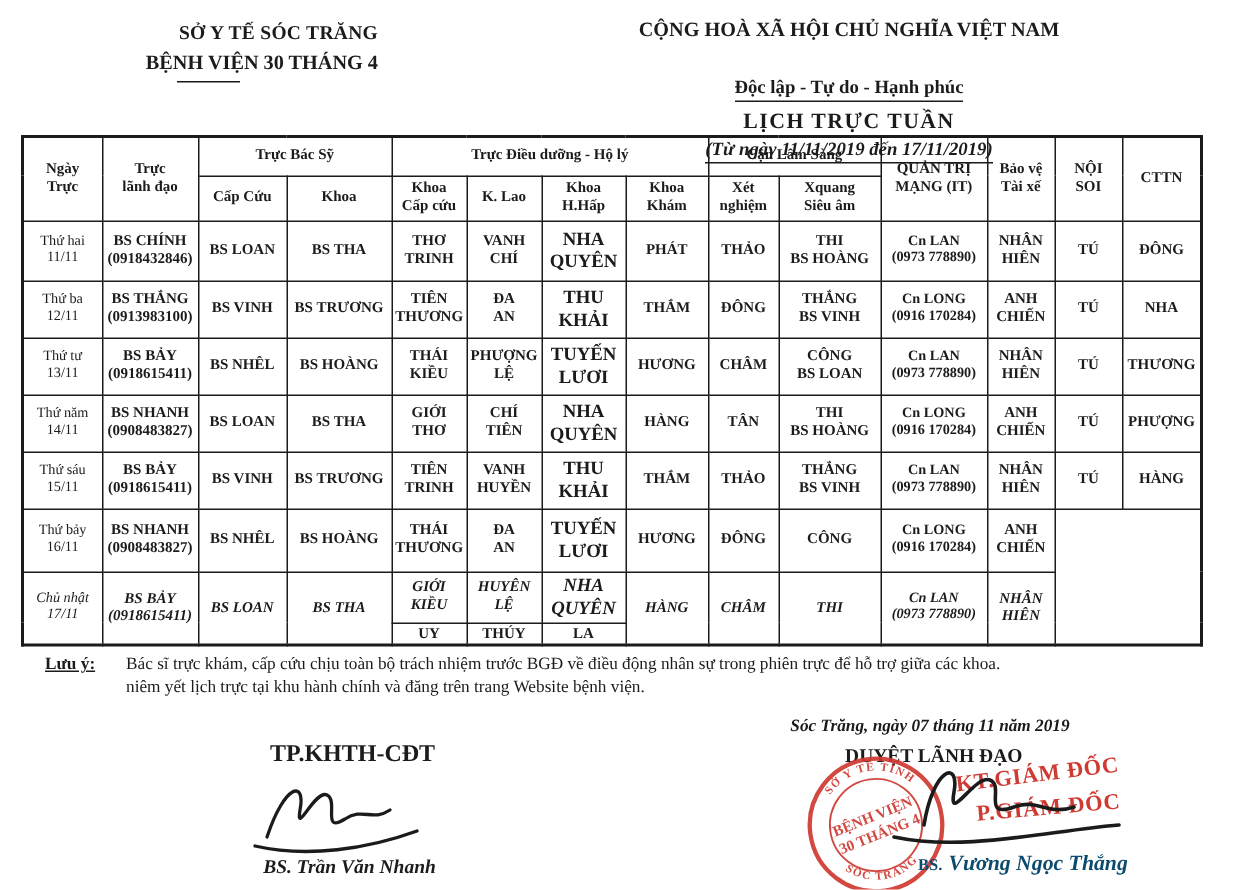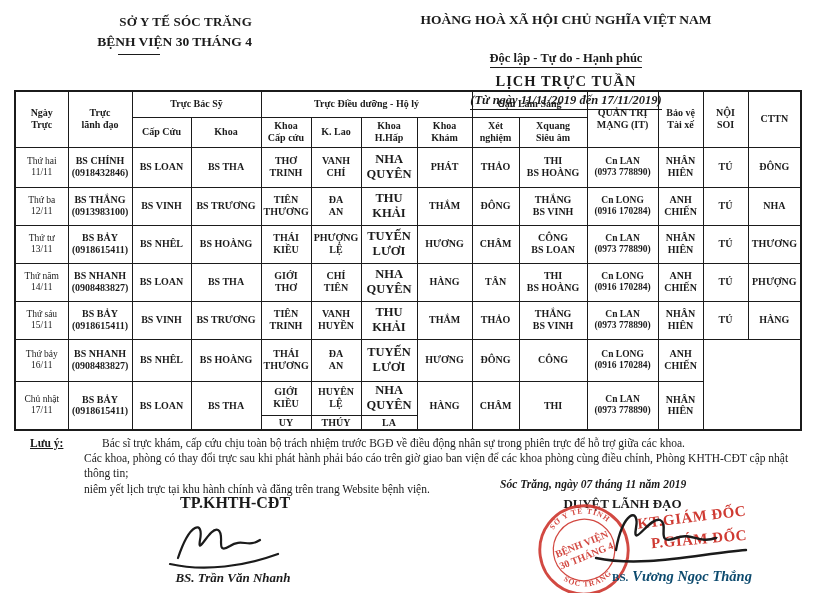--- a/index.html
+++ b/index.html
@@ -25,31 +25,31 @@
               width:786px;border:2px solid #1b1b1b;}
   .sched th,.sched td{
     border:1.4px solid #1b1b1b;text-align:center;vertical-align:middle;
     padding:1px 2px;line-height:1.18;white-space:pre-line;
     font-size:10px;font-weight:700;overflow:hidden;
   }
   .sched tr.h1{height:26px;}
   .sched tr.h2{height:30px;}
   .sched tr.r1{height:40px;} .sched tr.r2{height:38px;}
   .sched tr.r3,.sched tr.r4,.sched tr.r5{height:38px;}
-  .sched tr.r6{height:42px;margin-top:16px;} .sched tr.r7{height:34px;} .sched tr.r7b{height:15px;}
+  .sched tr.r6{height:42px;margin-top:16px;} .sched tr.r7{height:34px;font-style:italic;} .sched tr.r7b{height:15px;}
   .sched td.c-day{font-weight:400;font-size:9.5px;}
   .sched td.c-big{font-size:12.5px;}
   .sched td.c-it{font-size:9.5px;}
   
   .notes{position:absolute;left:30px;top:436px;width:776px;font-size:11.5px;line-height:1.32;}
-  .notes .line1{display:flex;gap:18px;}
+  .notes .line1{display:flex;}
   .notes .luuy{font-weight:700;text-decoration:underline;flex:0 0 54px;}
   .notes .ind{margin-left:54px;}
   
-  .dateline{position:absolute;left:500px;top:478px;width:240px;
+  .dateline{position:absolute;left:500px;top:478px;width:240px;text-align:center;
             font-style:italic;font-weight:600;font-size:11.5px;}
   .sig-left-title{position:absolute;left:165px;top:494px;width:140px;text-align:center;
                   font-weight:700;font-size:16px;}
   .sig-left-svg{position:absolute;left:160px;top:514px;}
   .sig-left-name{position:absolute;left:148px;top:570px;width:170px;text-align:center;
                  font-weight:700;font-style:italic;font-size:13px;}
   .sig-right-title{position:absolute;left:545px;top:496px;width:155px;text-align:center;
                    font-weight:700;font-size:13px;}
   .stamp{position:absolute;left:536px;top:502px;width:96px;height:96px;
          transform:rotate(-8deg);opacity:.92;}
@@ -66,21 +66,21 @@
 </style>
 </head>
 <body>
 
 <div class="hdr-left">
   <div class="l1">SỞ Y TẾ SÓC TRĂNG</div>
   <div class="l2">BỆNH VIỆN 30 THÁNG 4</div>
   <div class="rule"></div>
 </div>
 <div class="hdr-center">
-  <div class="l1">HOÀNG HOÀ XÃ HỘI CHỦ NGHĨA VIỆT NAM</div>
+  <div class="l1">CỘNG HOÀ XÃ HỘI CHỦ NGHĨA VIỆT NAM</div>
   <div><span class="l2">Độc lập - Tự do - Hạnh phúc</span></div>
   <div class="l3">LỊCH TRỰC TUẦN</div>
   <div><span class="l4">(Từ ngày 11/11/2019 đến 17/11/2019)</span></div>
 </div>
 
 <table class="sched">
   <colgroup>
     <col style="width:53px">
       <col style="width:64px">
       <col style="width:59px">
@@ -298,21 +298,20 @@
     <td>LA</td>
   </tr>
 </tbody>
   </table>
 
 <div class="notes">
   <div class="line1">
     <span class="luuy">Lưu ý:</span>
     <span>Bác sĩ trực khám, cấp cứu chịu toàn bộ trách nhiệm trước BGĐ về điều động nhân sự trong phiên trực để hỗ trợ giữa các khoa.</span>
   </div>
-  <div class="ind">Các khoa, phòng có thay đổi trực sau khi phát hành phải báo cáo trên giờ giao ban viện để các khoa phòng cùng điều chỉnh, Phòng KHTH-CĐT cập nhật thông tin;</div>
   <div class="ind">niêm yết lịch trực tại khu hành chính và đăng trên trang Website bệnh viện.</div>
 </div>
 
 <div class="dateline">Sóc Trăng, ngày 07 tháng 11 năm 2019</div>
 
 <div class="sig-left-title">TP.KHTH-CĐT</div>
 <svg class="sig-left-svg" width="130" height="58" viewBox="0 0 130 58">
   <g fill="none" stroke="#1b1b1b" stroke-width="2.2" stroke-linecap="round">
     <path d="M18,44 C30,8 44,6 40,26 C37,44 50,12 58,16 C66,20 54,42 70,32 C82,24 88,34 100,26"></path>
     <path d="M10,50 C45,58 85,52 118,40"></path>

